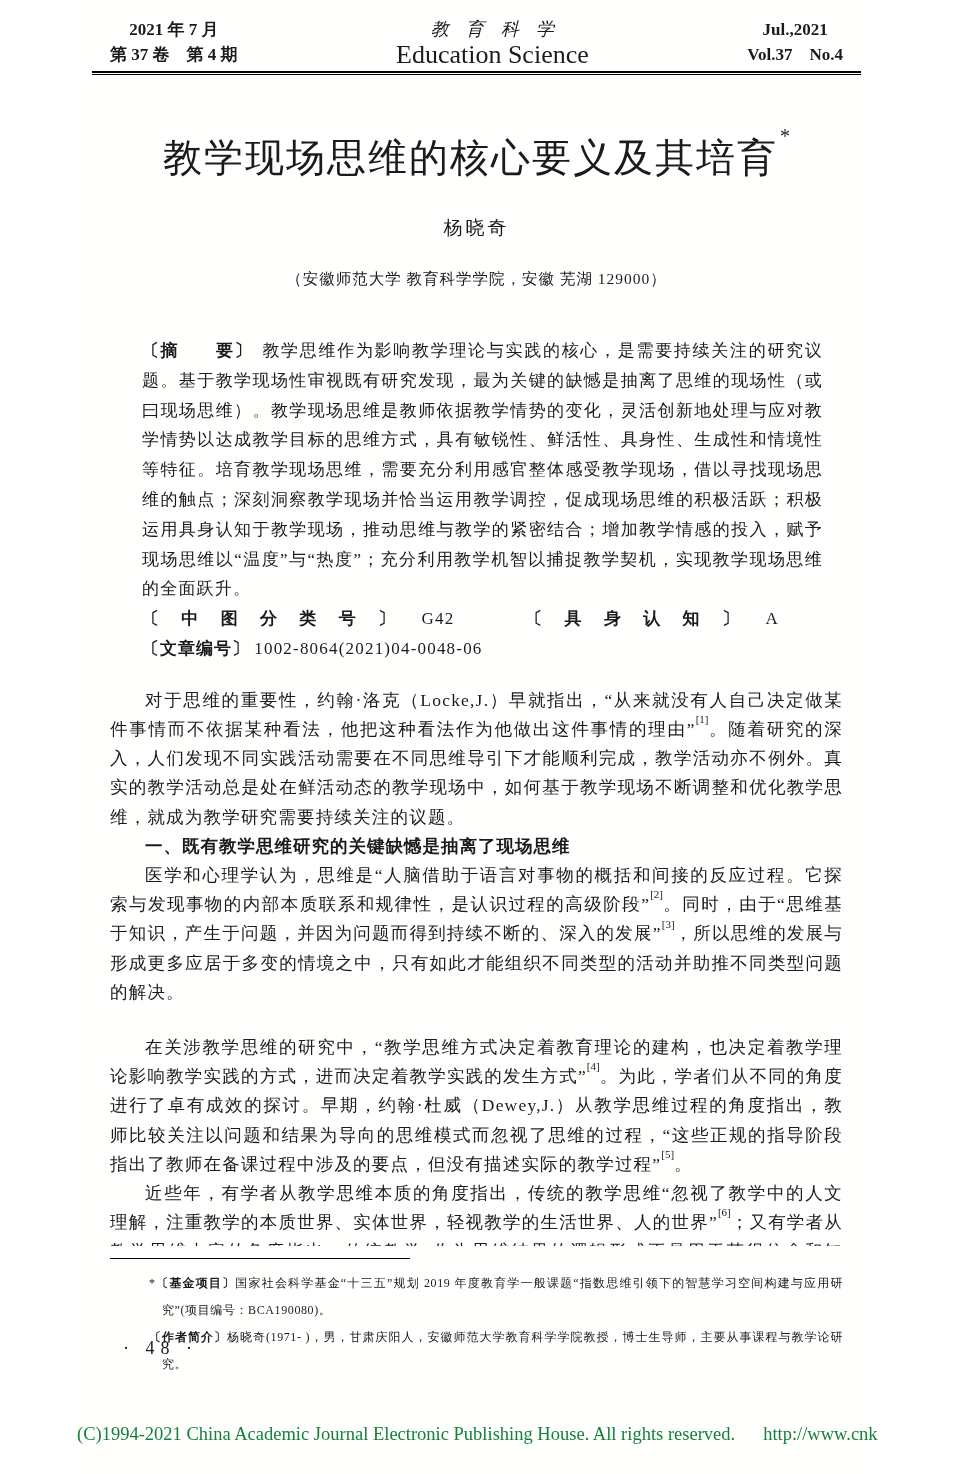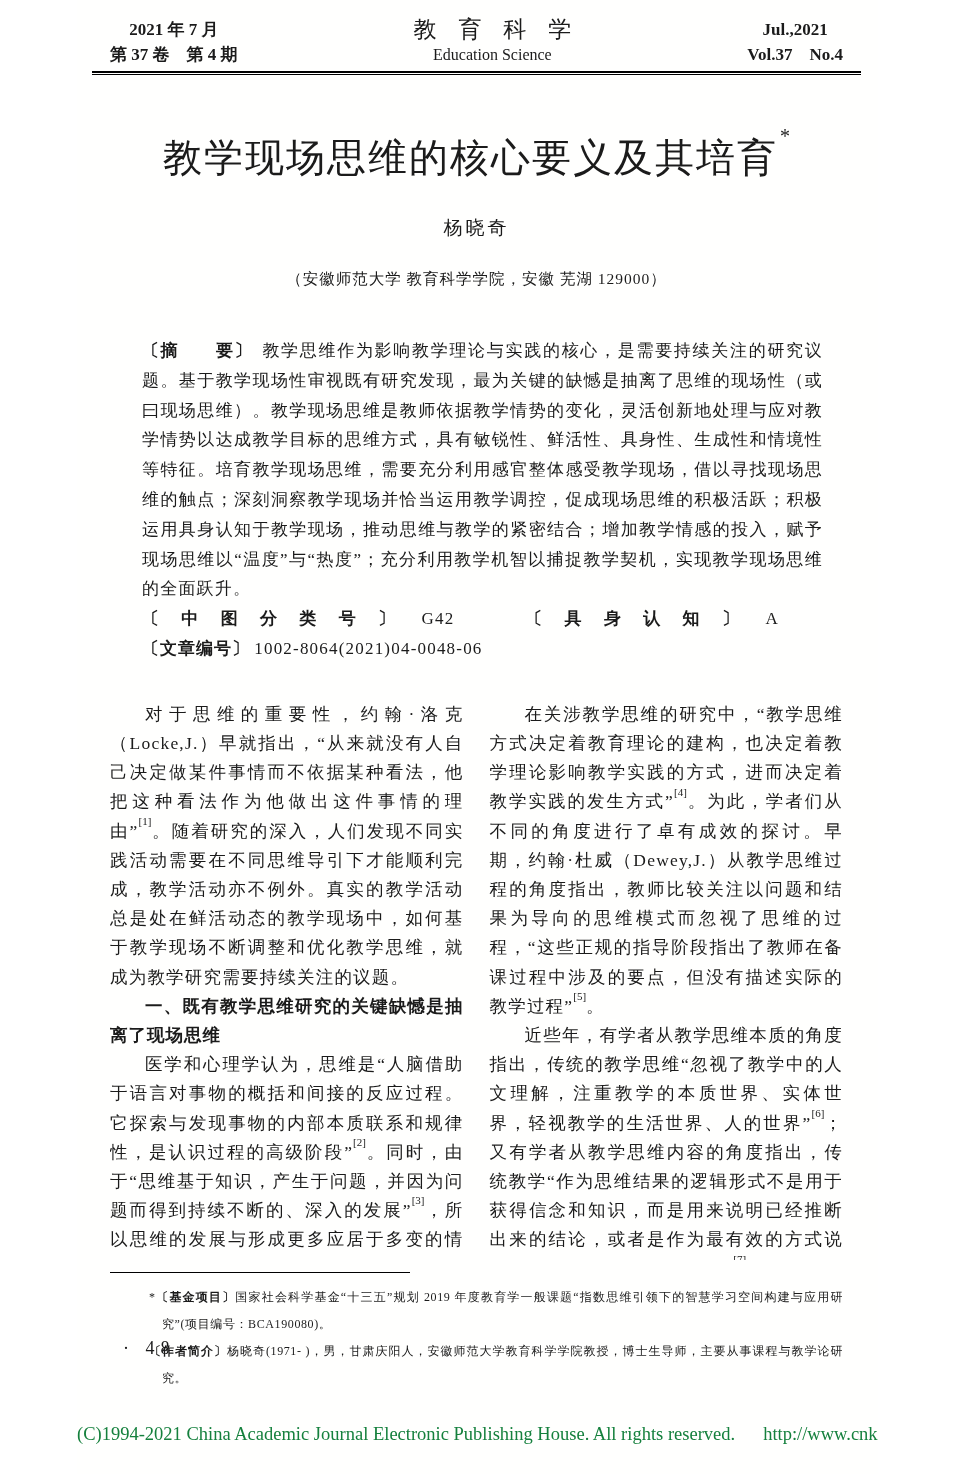--- a/index.html
+++ b/index.html
@@ -18,22 +18,22 @@
 
   
   .masthead {
     display: flex;
     justify-content: space-between;
     align-items: flex-start;
     padding-top: 17px;
   }
   .mast-side { text-align: center; font-weight: 700; font-size: 17px; line-height: 25px; }
   .mast-center { text-align: center; }
-  .journal-cn { font-size: 23px; line-height: 25px; letter-spacing: 0.95em; padding-left: 0.95em; font-weight: 500; }
-  .journal-en { font-size: 16px; line-height: 25px; }
+  .journal-cn { font-size: 18px; line-height: 25px; letter-spacing: 0.95em; padding-left: 0.95em; font-weight: 500; font-style: italic; }
+  .journal-en { font-size: 26px; line-height: 25px; }
   .double-rule {
     margin: 4px -18px 0 -18px;
     height: 4px;
     border-top: 2px solid #000;
     border-bottom: 1px solid #000;
   }
 
   
   .title {
     margin: 60px 0 0 0;
@@ -60,23 +60,24 @@
     margin-right: 0.55em;
   }
   .classification .meta-label { margin-right: 0.25em; }
   .cls-group { margin-right: 44px; white-space: nowrap; }
   .cls-group:last-child { margin-right: 0; }
 
   
   .columns {
     display: flex;
     gap: 26px;
-    margin-top: 36px;
+    margin-top: 22px;
     height: 560px;
     overflow: hidden;
+    flex-direction: column;
   }
   .col { flex: 1 1 0; font-size: 17.5px; line-height: 29.2px; letter-spacing: 1.2px; text-align: justify; }
   .col p { margin: 0; text-indent: 2em; }
   .col p.sec-heading {
     font-family: "Liberation Sans", "DejaVu Sans", sans-serif;
     font-weight: 700;
     letter-spacing: 1px;
   }
   sup { font-size: 11px; line-height: 0; letter-spacing: 0; position: relative; top: -0.45em; }
 

